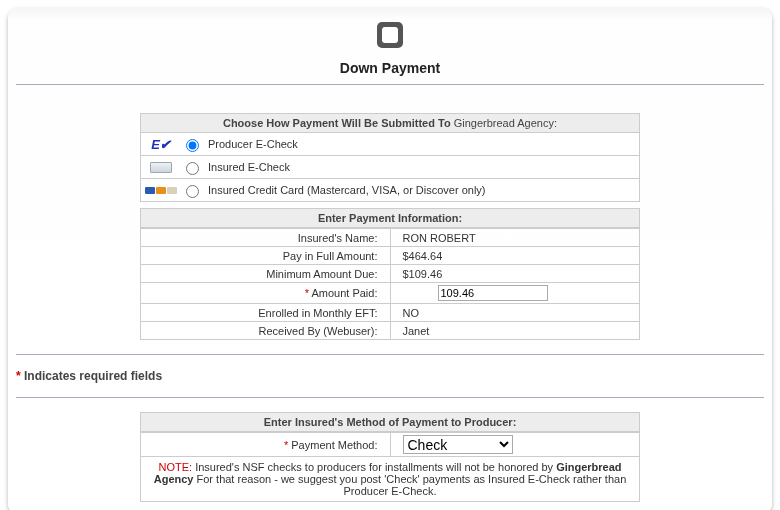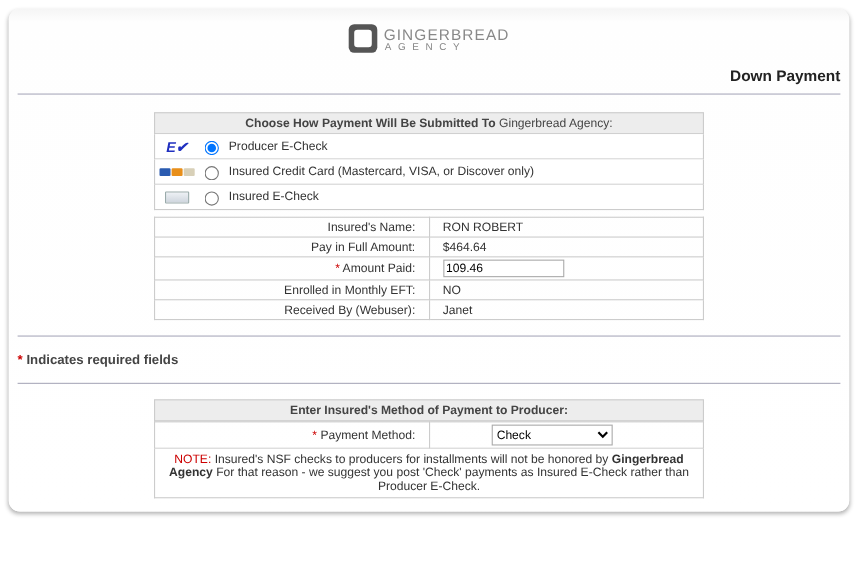--- a/index.html
+++ b/index.html
@@ -35,27 +35,27 @@
     content: "";
     position: absolute;
     top: 5px; left: 5px; right: 5px; bottom: 5px;
     background: #fff;
     border-radius: 3px;
   }
   .logo-text { line-height: 1; text-align: left; }
   .logo-line1 { color: #888; font-size: 14px; letter-spacing: 1px; font-weight: 400; }
   .logo-line2 { color: #888; font-size: 9px; letter-spacing: 6px; margin-left: 1px; }
   .page-title {
-    text-align: right;
+    text-align: center;
     font-size: 14px;
     font-weight: bold;
     color: #222;
     padding: 4px 0 8px 0;
     border-bottom: 1px solid #aab;
-    margin-bottom: 16px;
+    margin-bottom: 28px;
   }
   .section {
     width: 500px;
     margin: 0 auto;
   }
   .section-head {
     background: #ededed;
     border: 1px solid #ccc;
     font-weight: bold;
     font-size: 11px;
@@ -92,28 +92,28 @@
     text-align: left;
     width: 50%;
   }
   .info-table input[type="text"] {
     font-size: 11px;
     padding: 0 2px;
     height: 16px;
     width: 110px;
     border: 1px solid #aaa;
     background: #fff;
+    margin-left: 35px;
   }
   .info-table select {
-    font-size: 11px;
+    font-size: 14px;
     height: 19px;
     width: 110px;
     background: #fff;
     border: 1px solid #aaa;
-    margin-left: 44px;
   }
   .req { color: #c00; }
   .note-small {
     color: #c00;
     font-size: 10px;
   }
   .note-black { color: #444; }
   .hr {
     border: none;
     border-top: 1px solid #aab;
@@ -150,70 +150,71 @@
   label { cursor: pointer; }
 </style>
 </head>
 <body>
 
 <div class="window">
 
   <div class="header-logo">
     <div class="logo-wrap">
       <div class="logo-mark"></div>
-      <div class="logo-text">
-        <div class="logo-line1">GINGERBREAD</div>
-        <div class="logo-line2">AGENCY</div>
-      </div>
     </div>
   </div>
 
   <div class="page-title">Down Payment</div>
 
   <div class="section">
     <div class="section-head">
       <span>Choose How Payment Will Be Submitted To </span><span style="font-weight:normal">Gingerbread Agency</span><span style="font-weight:normal">:</span>
     </div>
     <div class="opt-row">
       <span class="opt-icon">
           <span class="provecheck">E✔</span>
         </span>
       <input type="radio" name="pm" checked="" style="">
       <label>Producer E-Check</label>
+    </div>
+    <div class="opt-row">
+      <span class="opt-icon">
+          <span class="echk-icon"></span>
+        </span>
+      <input type="radio" name="pm" style="">
+      <label>Insured E-Check</label>
     </div>
     <div class="opt-row">
       <span class="opt-icon">
         <span class="cards">
           <span class="card visa"></span>
             <span class="card mc"></span>
             <span class="card disc"></span>
         </span>
       </span>
       <input type="radio" name="pm" style="">
       <label>Insured Credit Card (Mastercard, VISA, or Discover only)</label>
     </div>
-    <div class="opt-row">
-      <span class="opt-icon">
-          <span class="echk-icon"></span>
-        </span>
-      <input type="radio" name="pm" style="">
-      <label>Insured E-Check</label>
-    </div>
   </div>
 
   <div class="section" style="margin-top:6px">
+    <div class="section-head">Enter Payment Information:</div>
     <table class="info-table">
       <tbody>
           <tr>
         <td class="label">Insured's Name:</td>
         <td class="value">RON  ROBERT</td>
       </tr>
       <tr>
         <td class="label">Pay in Full Amount:</td>
         <td class="value">$464.64</td>
+      </tr>
+      <tr>
+        <td class="label">Minimum Amount Due:</td>
+        <td class="value">$109.46</td>
       </tr>
       <tr>
         <td class="label"><span class="req">* </span><span>Amount Paid:</span></td>
         <td class="value"><input type="text" value="109.46" style=""></td>
       </tr>
       <tr>
         <td class="label">Enrolled in Monthly EFT:</td>
         <td class="value">NO</td>
       </tr>
       <tr>

